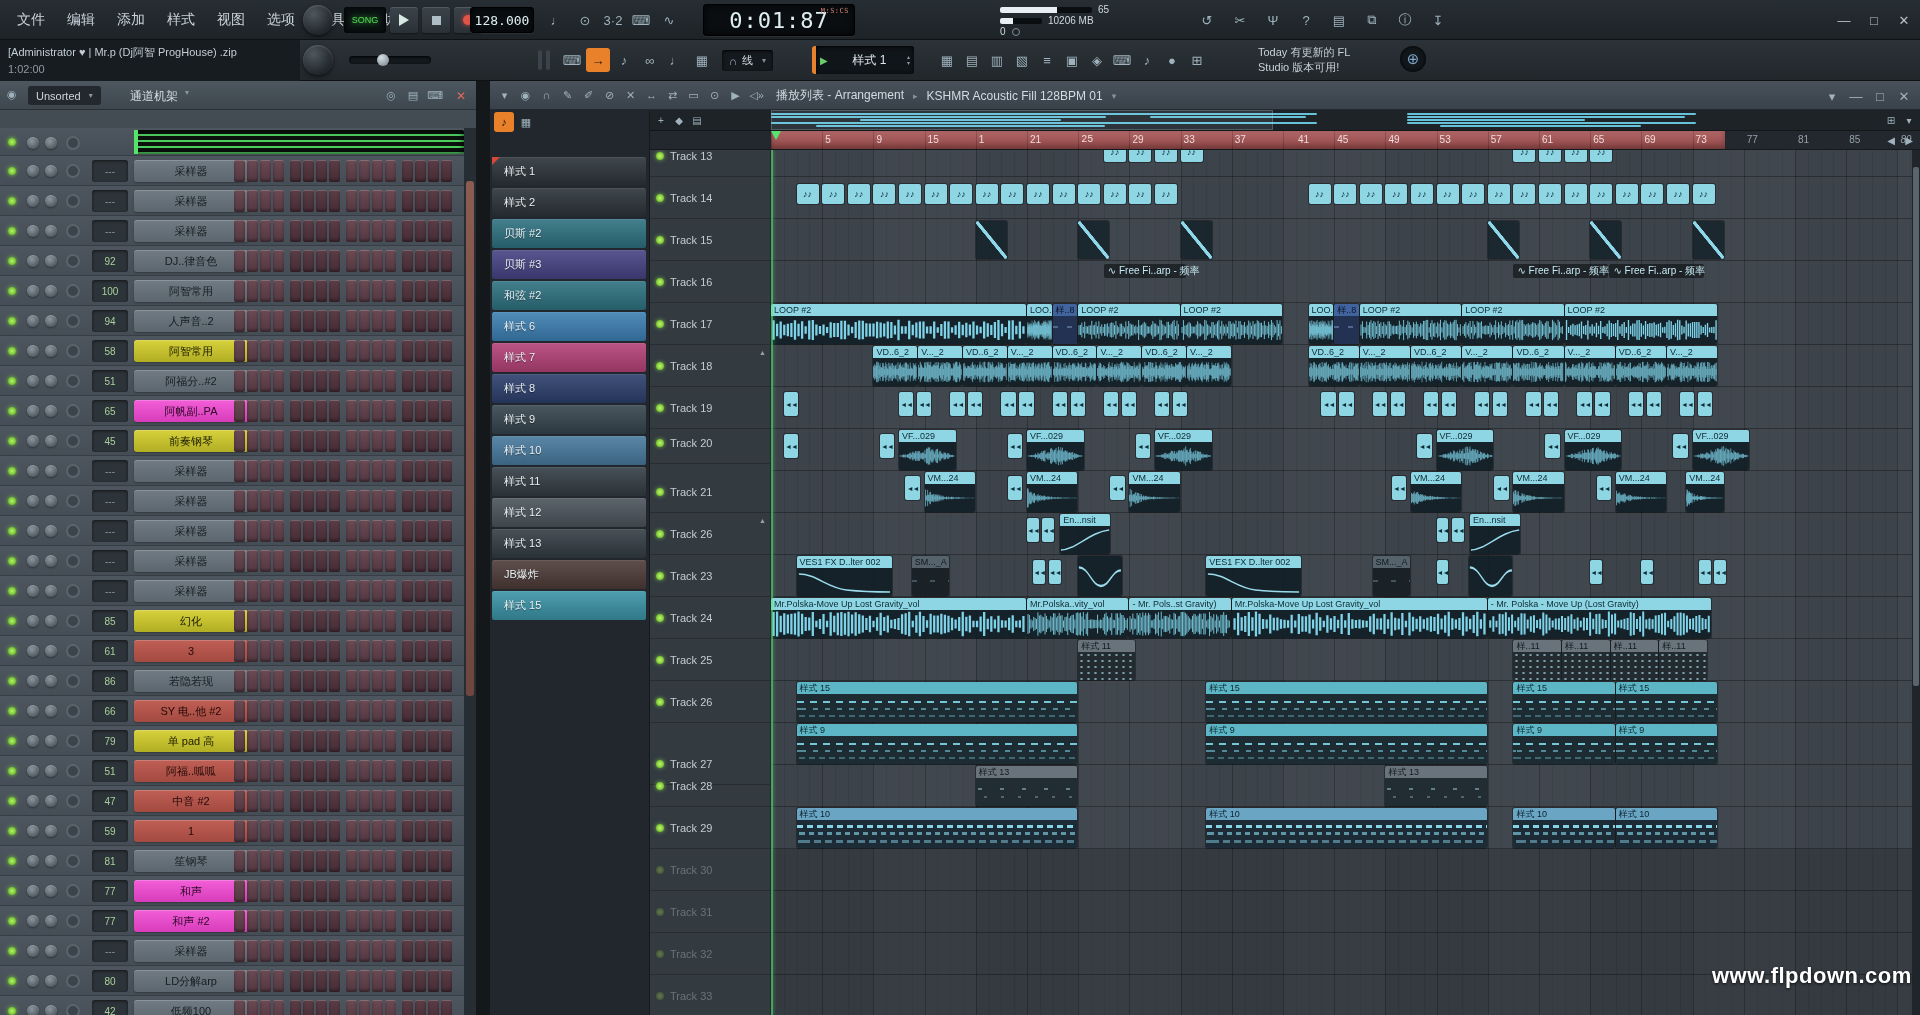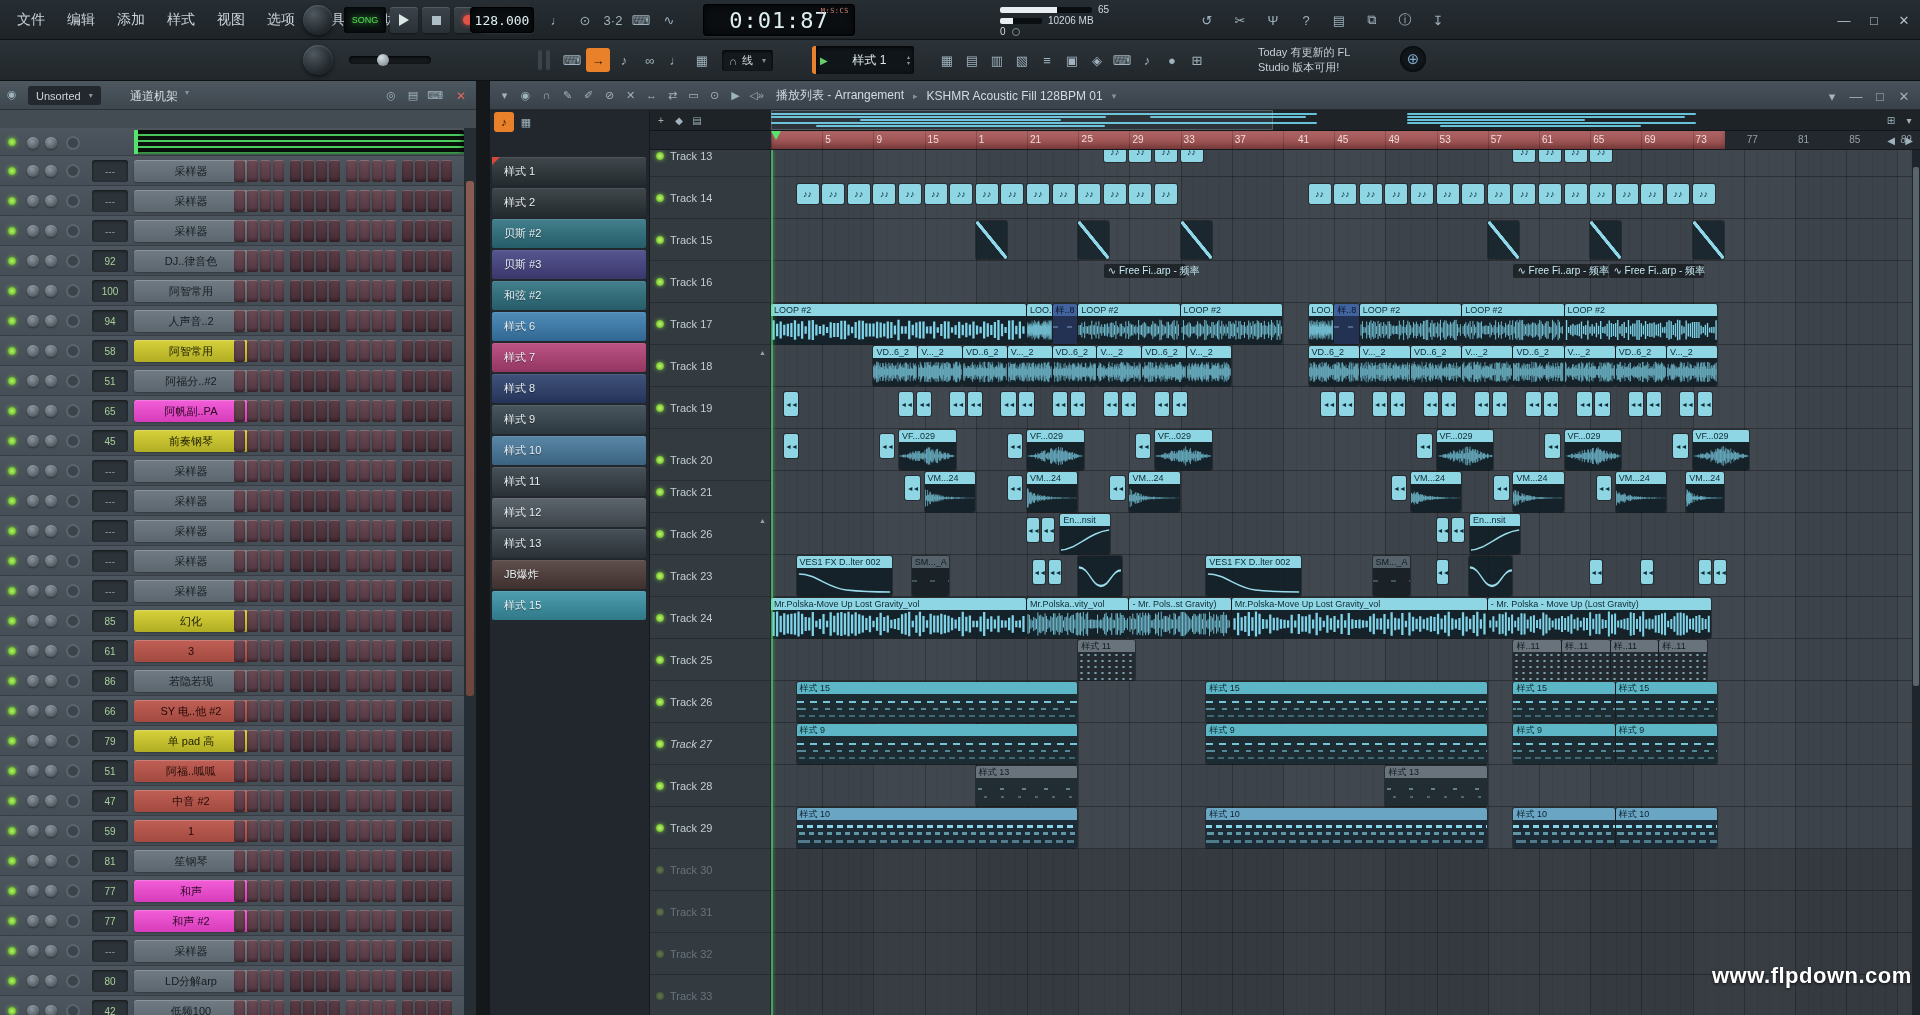--- a/index.html
+++ b/index.html
@@ -222,20 +222,24 @@
         <span class="icon">↧</span>
       </div>
     <div id="winctl">
         <span class="icon">—</span>
         <span class="icon">□</span>
         <span class="icon">✕</span>
       </div>
   </div>
 
   <div id="toolbar2"></div>
+  <div id="projinfo">
+    <div class="pline">[Administrator ♥  | Mr.p (Dj阿智 ProgHouse) .zip</div>
+    <div class="ptime">1:02:00</div>
+  </div>
   <div class="knob" id="knob2"></div>
   <div id="mainvol">
       <i></i>
     </div>
   <div id="pitchbars">
       <i></i>
       <i></i>
     </div>
   <div id="tb2icons">
       <span class="icon">⌨</span>
@@ -733,21 +737,21 @@
         </div>
         <div class="tname" style="top: 195px;">
           <div class="tled"></div>
           <span>Track 18</span>
           <span class="tarrow">▲</span>
         </div>
         <div class="tname" style="top: 237px;">
           <div class="tled"></div>
           <span>Track 19</span>
         </div>
-        <div class="tname" style="top: 289px;">
+        <div class="tname" style="top: 272px;">
           <div class="tled"></div>
           <span>Track 20</span>
         </div>
         <div class="tname" style="top: 321px;">
           <div class="tled"></div>
           <span>Track 21</span>
         </div>
         <div class="tname" style="top: 363px;">
           <div class="tled"></div>
           <span>Track 26</span>
@@ -762,21 +766,21 @@
           <span>Track 24</span>
         </div>
         <div class="tname" style="top: 489px;">
           <div class="tled"></div>
           <span>Track 25</span>
         </div>
         <div class="tname" style="top: 531px;">
           <div class="tled"></div>
           <span>Track 26</span>
         </div>
-        <div class="tname" style="top: 573px; font-style: italic;">
+        <div class="tname" style="top: 593px;">
           <div class="tled"></div>
           <span>Track 27</span>
         </div>
         <div class="tname" style="top: 615px;">
           <div class="tled"></div>
           <span>Track 28</span>
         </div>
         <div class="tname" style="top: 657px;">
           <div class="tled"></div>
           <span>Track 29</span>

